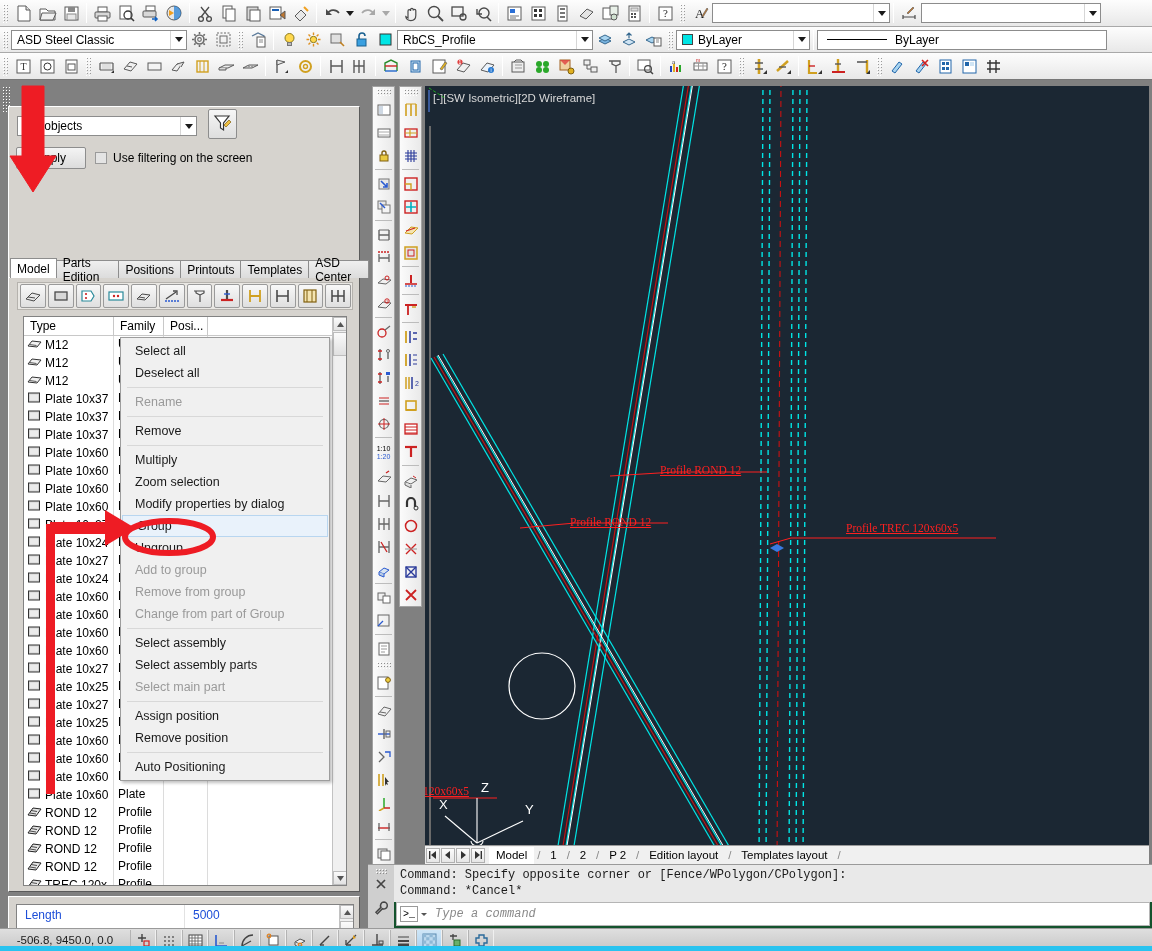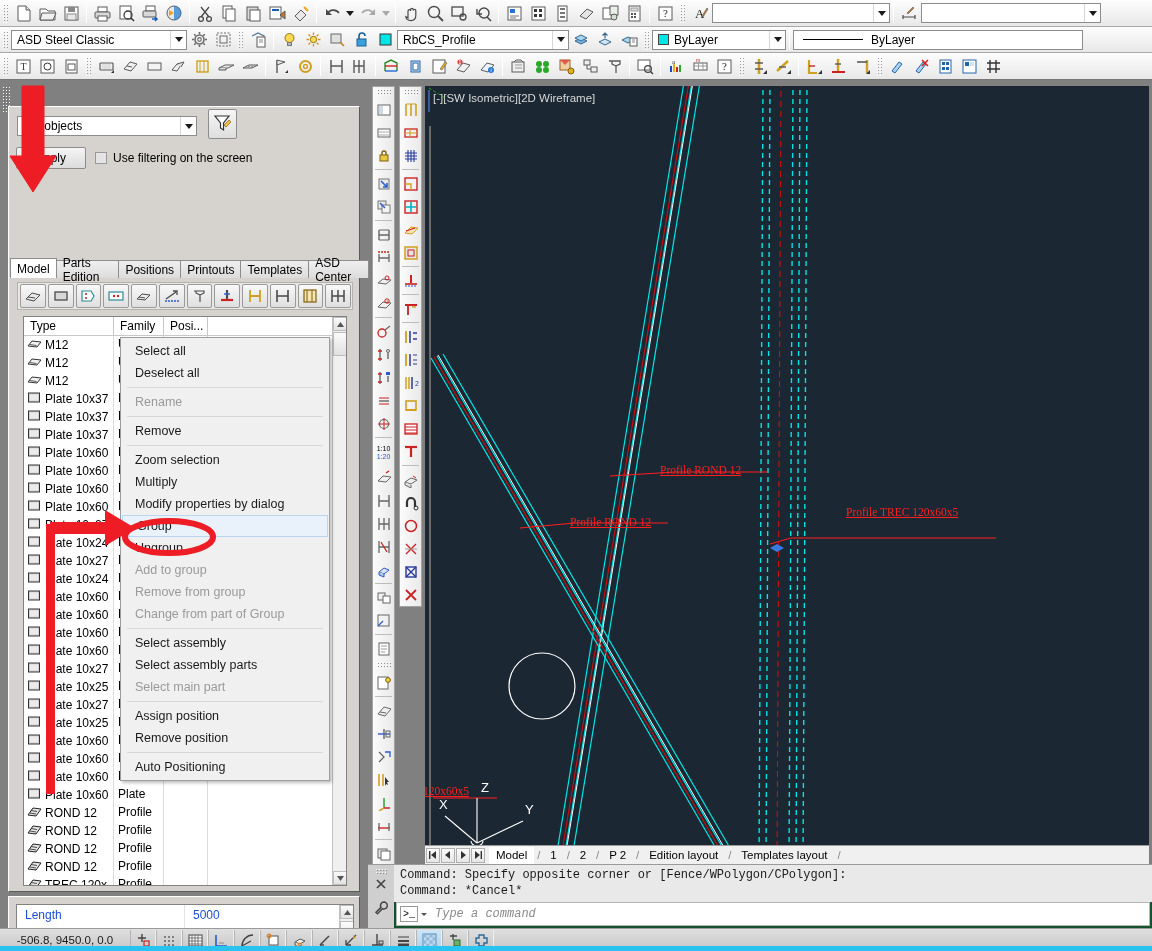--- a/index.html
+++ b/index.html
@@ -443,21 +443,21 @@
           <svg width="19" height="19">
             <rect x="5" y="9" width="9" height="7" fill="#3aa0e0" stroke="#1a6090"></rect>
             <path d="M7 9V6a3 3 0 016 0" fill="none" stroke="#1a6090" stroke-width="1.6"></path>
           </svg>
         </div>
       <div class="icon-btn">
           <svg width="19" height="19">
             <rect x="4" y="4" width="11" height="11" fill="#00e5e5" stroke="#333"></rect>
           </svg>
         </div>
-      <div class="combo" style="width:172px;justify-content:space-between;">
+      <div class="combo" style="width:196px;justify-content:space-between;">
         <div class="cb-txt">RbCS_Profile</div>
         <div class="cb-arrow">
             <div class="caret"></div>
           </div>
       </div>
       <div class="icon-btn">
           <svg width="19" height="19">
             <path d="M3 11l6-3 6 3-6 3z" fill="#7ab4e0" stroke="#35688f"></path>
             <path d="M3 8l6-3 6 3-6 3z" fill="#a8d4f0" stroke="#35688f"></path>
           </svg>
@@ -1299,22 +1299,22 @@
   </div>
 
   <div id="ctx-menu">
       <div class="ctx-item">Select all</div>
       <div class="ctx-item">Deselect all</div>
       <div class="ctx-sep"></div>
       <div class="ctx-item disabled">Rename</div>
       <div class="ctx-sep"></div>
       <div class="ctx-item">Remove</div>
       <div class="ctx-sep"></div>
+      <div class="ctx-item">Multiply</div>
       <div class="ctx-item">Zoom selection</div>
-      <div class="ctx-item">Multiply</div>
       <div class="ctx-item">Modify properties by dialog</div>
       <div class="ctx-item hl">Group</div>
       <div class="ctx-item">Ungroup</div>
       <div class="ctx-item disabled">Add to group</div>
       <div class="ctx-item disabled">Remove from group</div>
       <div class="ctx-item disabled">Change from part of Group</div>
       <div class="ctx-sep"></div>
       <div class="ctx-item">Select assembly</div>
       <div class="ctx-item">Select assembly parts</div>
       <div class="ctx-item disabled">Select main part</div>
@@ -1734,21 +1734,21 @@
           <line x1="52" y1="757" x2="98" y2="735"></line>
           <path d="M46 755 a6 5 0 0 0 12 0"></path>
         </g>
         <text x="56" y="706" fill="#ffffff" font-size="13" font-family="Liberation Sans, sans-serif">Z</text>
         <text x="14" y="723" fill="#ffffff" font-size="13" font-family="Liberation Sans, sans-serif">X</text>
         <text x="100" y="728" fill="#ffffff" font-size="13" font-family="Liberation Sans, sans-serif">Y</text>
       </svg>
 
       <div class="cad-text" style="left:235px;top:378px;text-decoration:underline">Profile ROND 12</div>
       <div class="cad-text" style="left:145px;top:430px;text-decoration:underline">Profile ROND 12</div>
-      <div class="cad-text" style="left:421px;top:420px;text-decoration:underline">Profile TREC 120x60x5</div>
+      <div class="cad-text" style="left:421px;top:436px;text-decoration:underline">Profile TREC 120x60x5</div>
       <div class="cad-text" style="left:-2px;top:699px;text-decoration:underline">120x60x5</div>
     </div>
 
     <div id="layout-bar">
       <div class="nav-btn">
           <svg width="8" height="8">
             <path d="M7 0L2 4l5 4z" fill="#333"></path>
             <rect x="0" y="0" width="1.4" height="8" fill="#333"></rect>
           </svg>
         </div>

